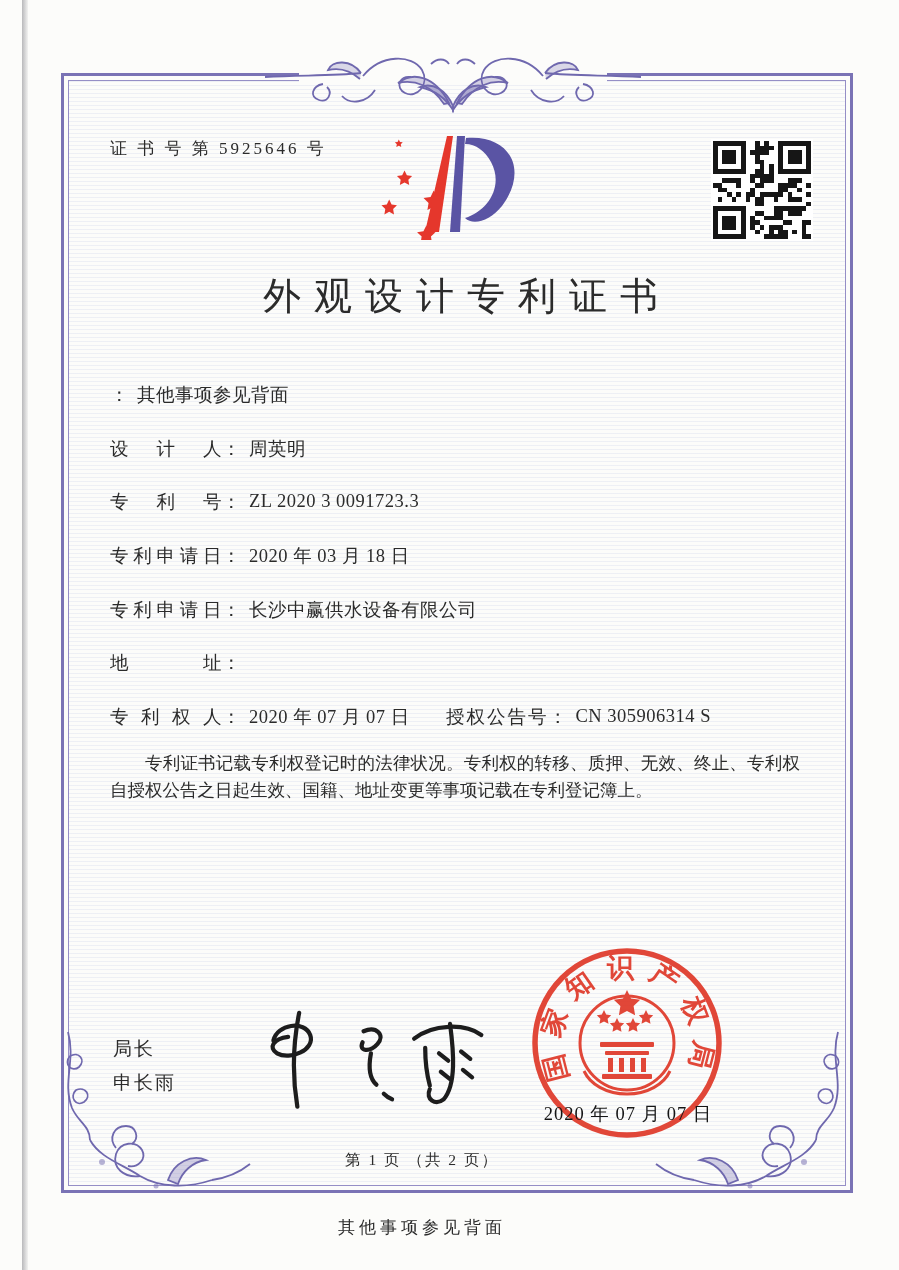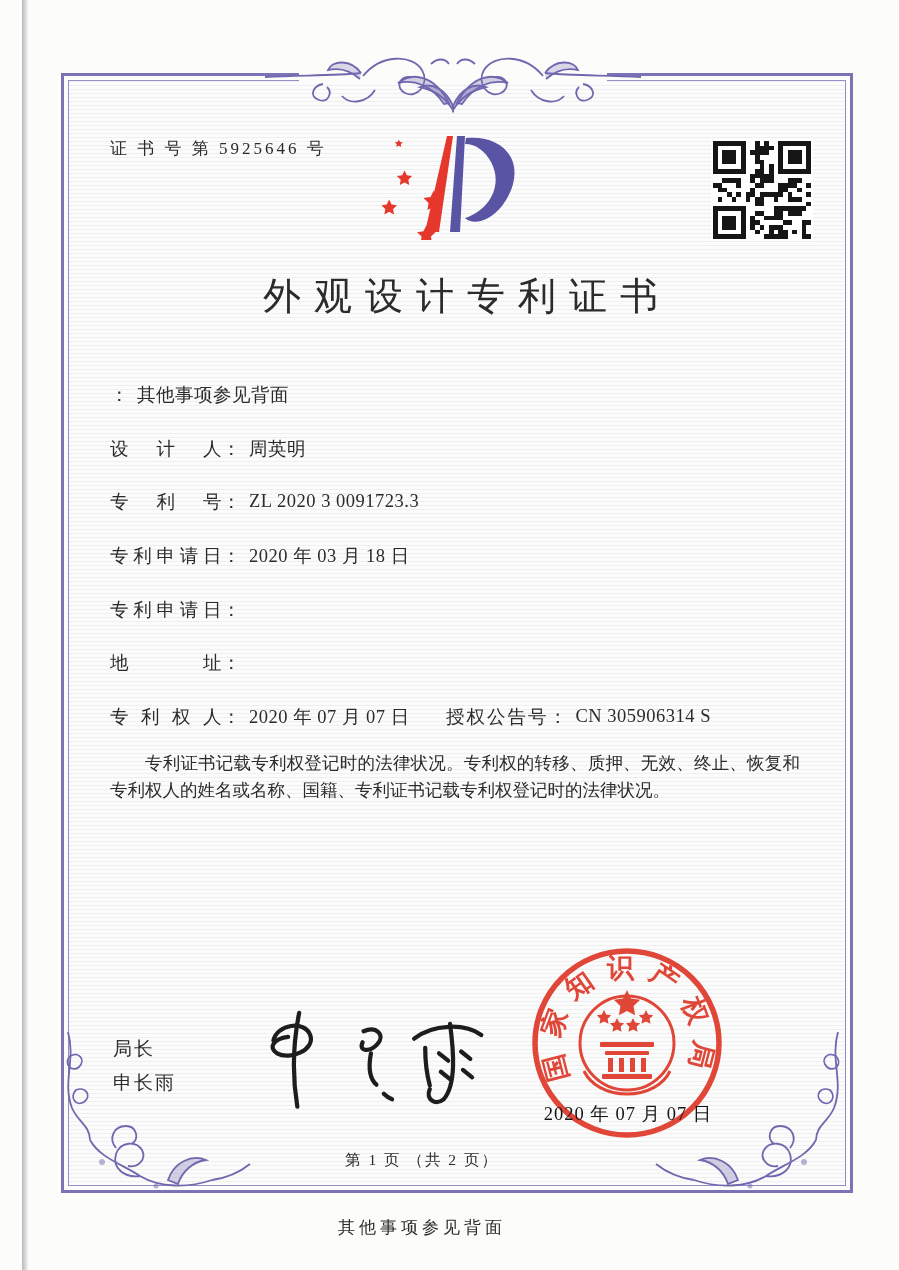--- a/index.html
+++ b/index.html
@@ -378,20 +378,21 @@
   <div class="field-row">
     <span class="flabel">专利申请日</span>
       <span class="fcolon">：</span>
       <span class="fvalue">2020 年 03 月 18 日</span>
 
   </div>
 
   <div class="field-row">
     <span class="flabel">专利申请日</span>
       <span class="fcolon">：</span>
+      <span class="fvalue">长沙中赢供水设备有限公司</span>
 
   </div>
 
   <div class="field-row">
     <span class="flabel">地址</span>
       <span class="fcolon">：</span>
 
   </div>
 
   <div class="field-row">
@@ -400,21 +401,21 @@
       <span class="fvalue">2020 年 07 月 07 日</span>
     <span class="extra">
       <span class="flabel2">授权公告号</span>
         <span class="fcolon">：</span>
         <span class="fvalue">CN 305906314 S</span>
     </span>
   </div>
 </div>
 
 <div class="body-text">
-    <p>专利证书记载专利权登记时的法律状况。专利权的转移、质押、无效、终止、恢复和专利权人的姓名或名称、国籍、专利证书记载专利权登记时的法律状况。</p>
+    <p>专利证书记载专利权登记时的法律状况。专利权的转移、质押、无效、终止、专利权自授权公告之日起生效、国籍、地址变更等事项记载在专利登记簿上。</p>
   </div>
 
 <div class="signer-title">局长</div>
 <div class="signer-name">申长雨</div>
 
 <svg class="signature" viewBox="0 0 270 125">
   <g fill="none" stroke="#1d1d1d" stroke-width="4.6" stroke-linecap="round">
     <path d="M58,14 C52,44 50,80 56,116"></path>
     <path d="M30,44 C34,26 64,22 70,38 C76,54 48,66 34,58 C24,52 30,42 46,40"></path>
     <path d="M128,34 C142,28 152,38 143,48 C135,57 122,56 127,46"></path>

